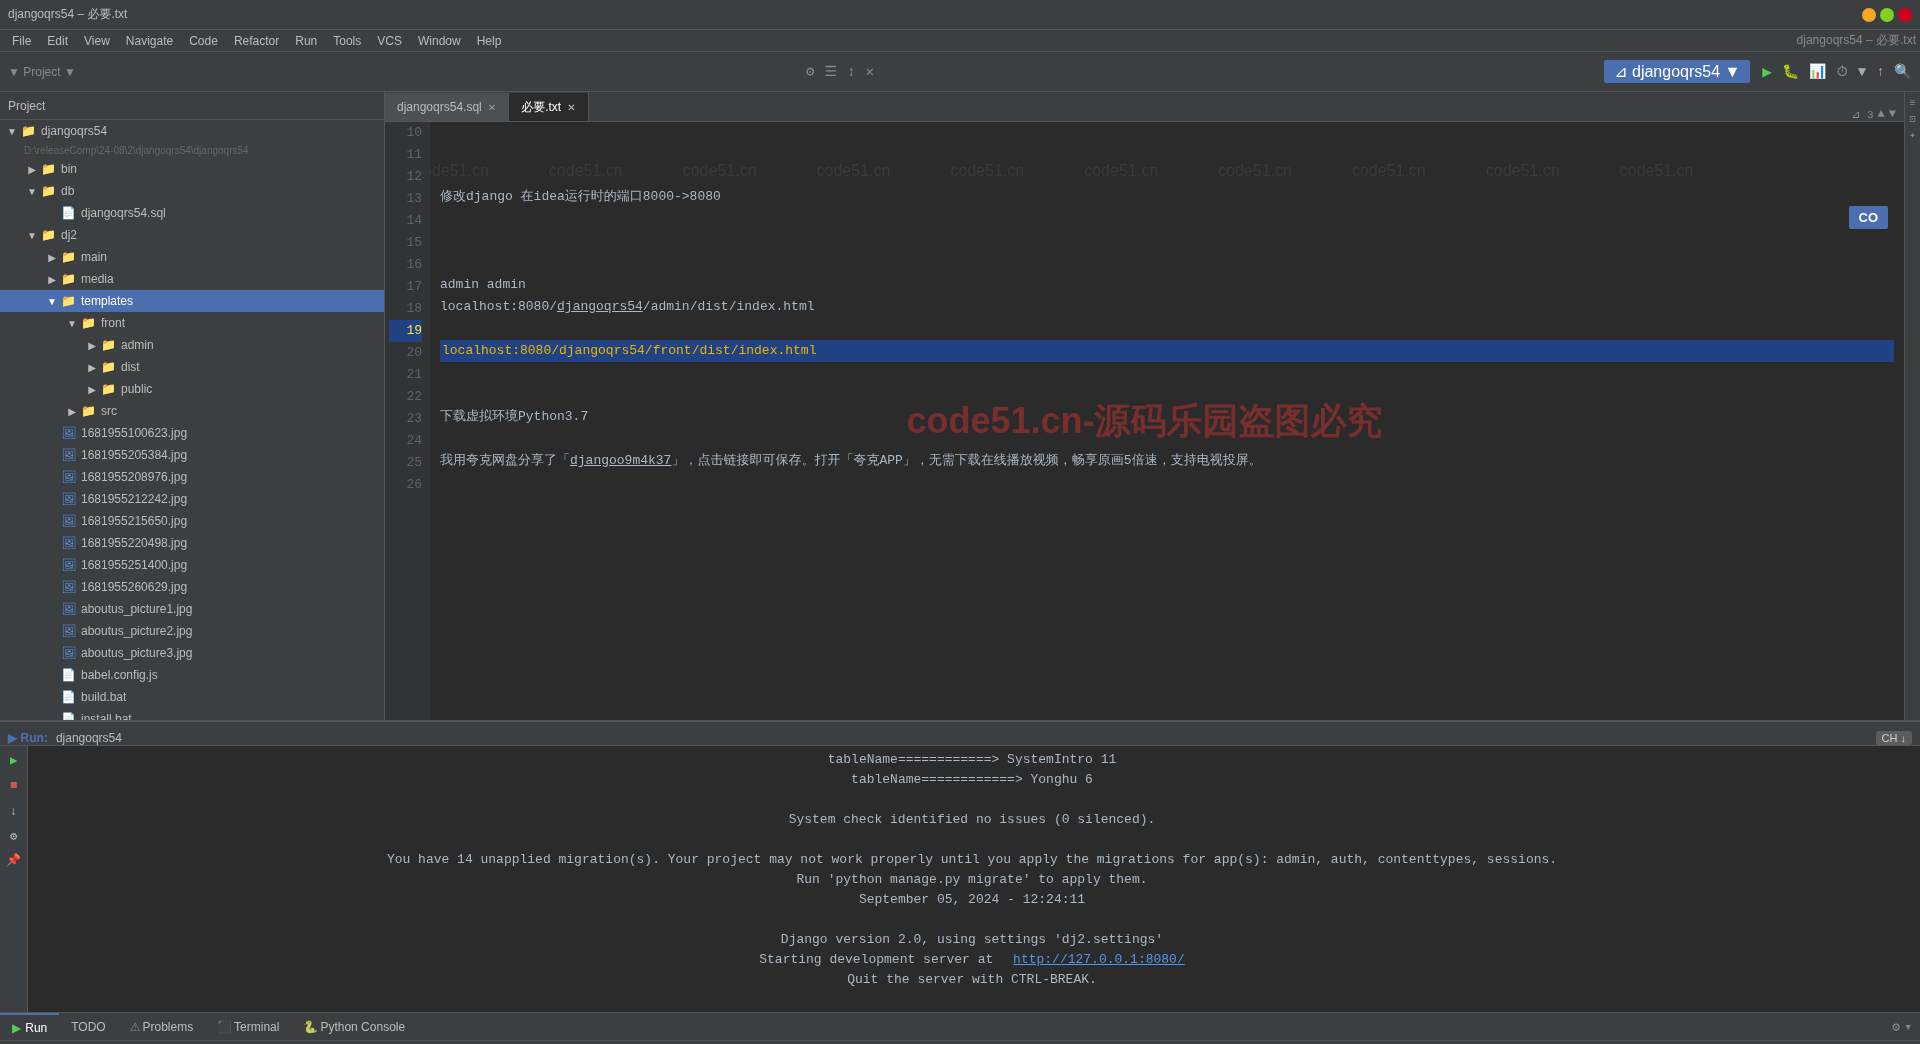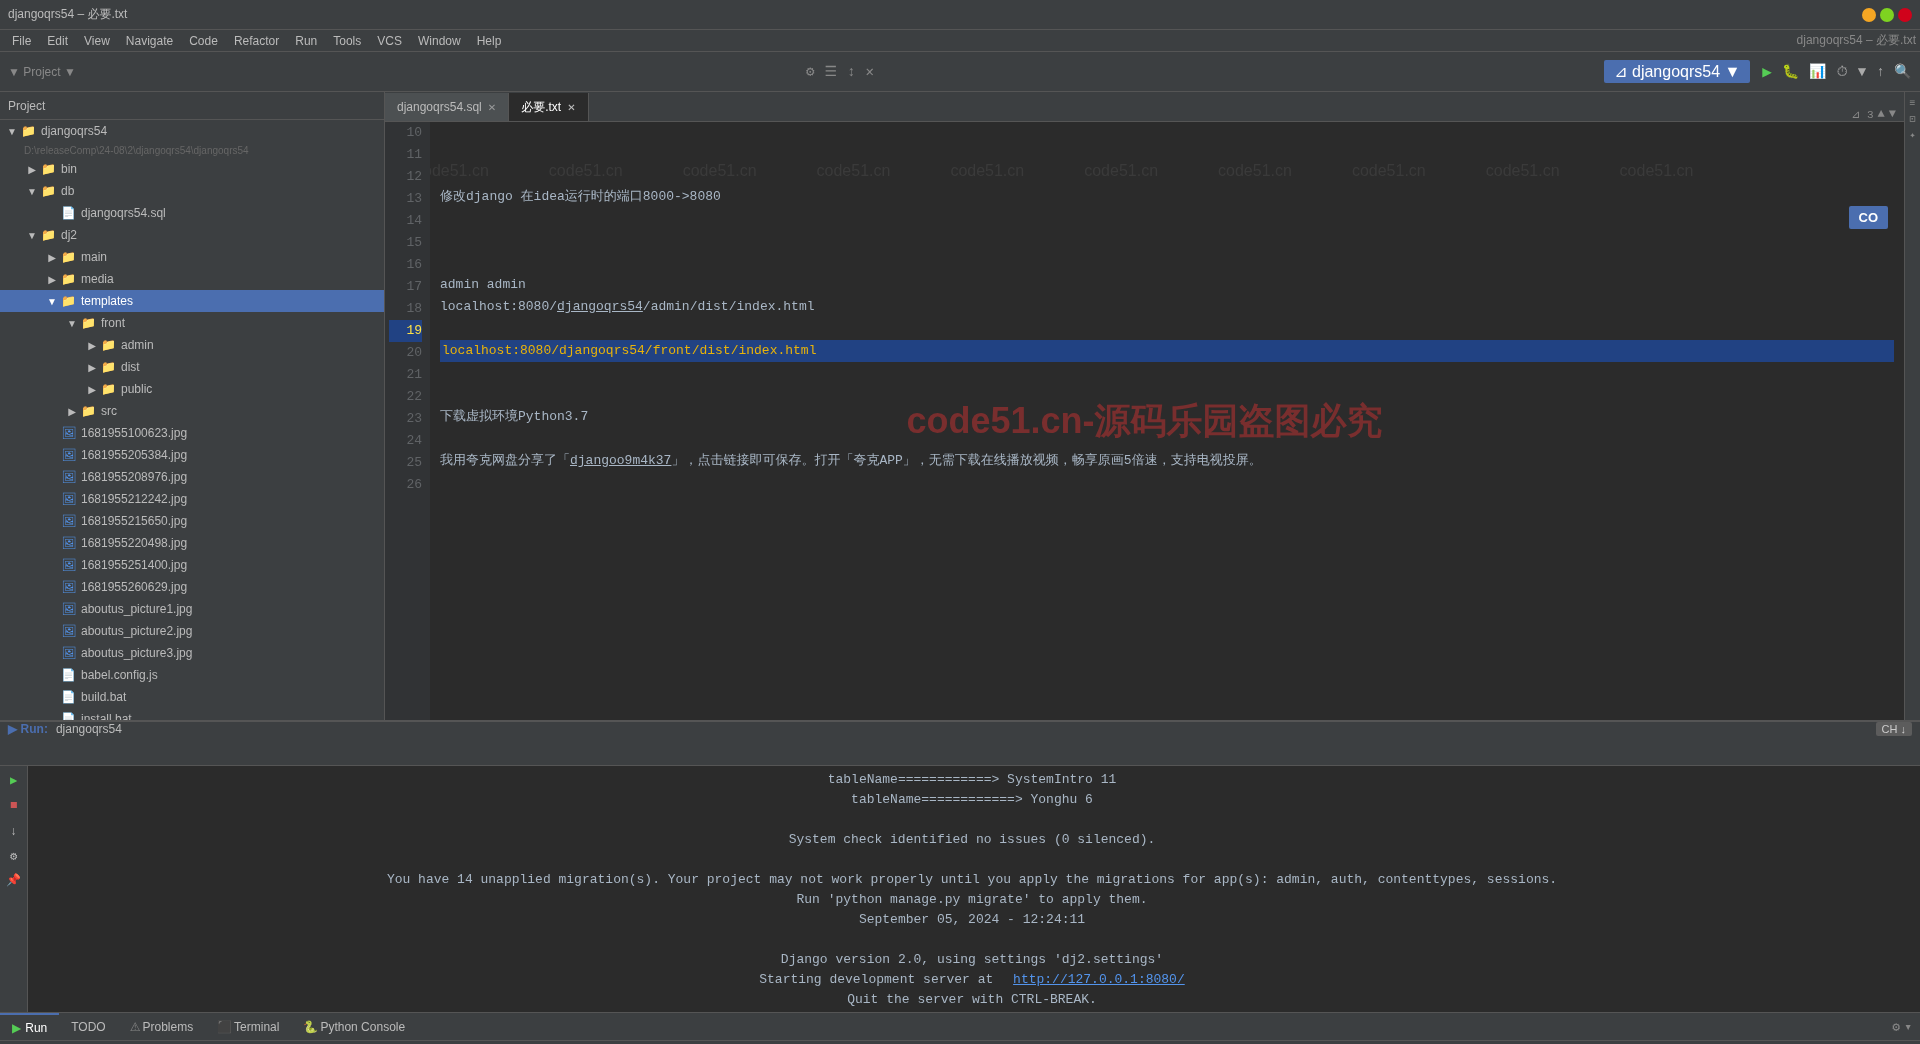--- a/index.html
+++ b/index.html
@@ -270,24 +270,24 @@
       width: 20px;
       height: 20px;
       display: flex;
       align-items: center;
       justify-content: center;
       color: #bbb;
       cursor: pointer;
       font-size: 12px;
     }
     .bottom-run-header {
-      height: 44px;
-      background: #3c3f41;
-      display: flex;
-      align-items: flex-start;
+      height: 24px;
+      background: #3c3f41;
+      display: flex;
+      align-items: flex-end;
       padding: 0 8px;
       border-bottom: 1px solid #555;
       position: relative;
     }
     .ch-badge {
       position: absolute;
       right: 8px;
       background: #5c5c5c;
       color: #ccc;
       font-family: Arial, sans-serif;

